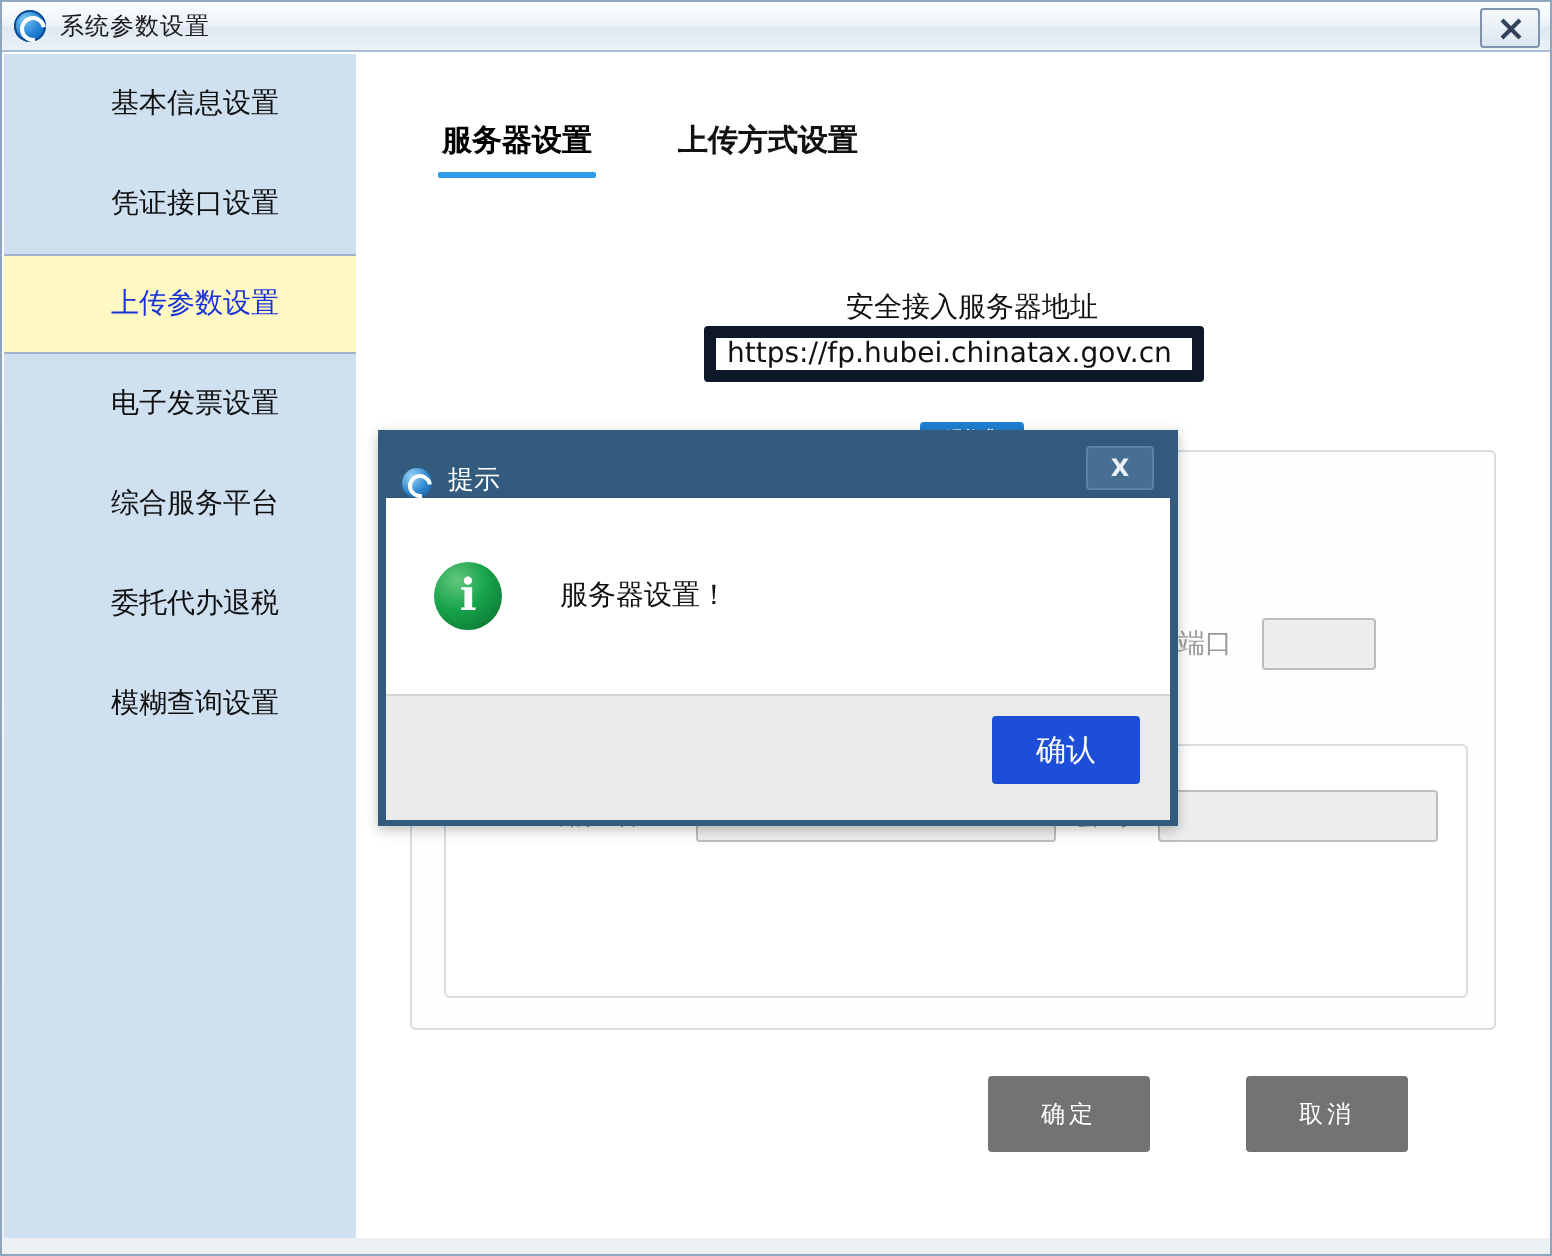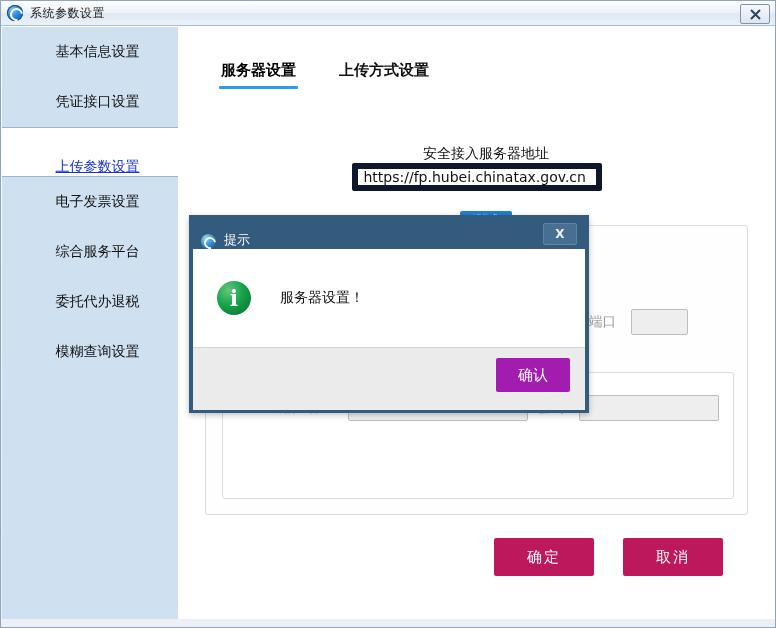--- a/index.html
+++ b/index.html
@@ -45,24 +45,22 @@
   .sidebar{
     position:absolute;left:1px;top:26px;width:192px;height:592px;
     background:#cfe0f0;border-right:1px solid #9fb4cc;box-sizing:border-box;
   }
   .side-item{
     height:50px;display:flex;align-items:center;justify-content:center;
     font-size:14px;color:#101010;cursor:pointer;position:relative;
     box-sizing:border-box;
   }
   .side-item.active{
-    background:#ffffff;color:#1a33d8;
+    background:#fef9c3;color:#1a33d8;
     border-top:1px solid #9fb4cc;border-bottom:1px solid #9fb4cc;
-    text-decoration:underline;
-    align-items:flex-end;
   }
   
   .main{
     position:absolute;left:177px;top:26px;width:597px;height:592px;
     background:#ffffff;box-sizing:border-box;
   }
   .tabs{
     position:absolute;left:0;top:22px;width:100%;height:40px;
     display:flex;align-items:flex-end;
   }
@@ -144,22 +142,22 @@
   }
   .lbl-user{position:absolute;left:56px;}
   .in-user{position:absolute;left:125px;width:180px;}
   .lbl-pass{position:absolute;left:314px;}
   .in-pass{position:absolute;left:356px;width:140px;}
   
   .footer{
     position:absolute;left:0;top:511px;width:100%;height:40px;
   }
   .btn-primary{
-    position:absolute;width:100px;height:38px;background:#be185d;
-    color:#ffffff;font-size:15px;border:none;border-radius:2px;cursor:pointer;
+    position:absolute;width:81px;height:38px;background:#737373;
+    color:#ffffff;font-size:12px;border:none;border-radius:2px;cursor:pointer;
     font-family:"DejaVu Sans","Liberation Sans",sans-serif;letter-spacing:2px;
   }
   .btn-ok{left:316px;}
   .btn-cancel{left:445px;}
   
   .dialog{
     position:absolute;left:188px;top:214px;width:400px;height:198px;
     background:#ffffff;border:4px solid #335b7e;box-sizing:border-box;
     box-shadow:0 2px 6px rgba(0,0,0,.25);
   }
@@ -198,21 +196,21 @@
     color:#ffffff;font-size:22px;font-weight:bold;line-height:1;
     font-family:"DejaVu Serif","Liberation Serif",serif;
   }
   .dlg-msg{margin-left:29px;font-size:14px;color:#111;}
   .dlg-footer{
     height:62px;background:#ebebeb;border-top:1px solid #d5d5d5;
     position:relative;
   }
   .dlg-ok{
     position:absolute;right:15px;top:10px;width:74px;height:34px;
-    background:#a21caf;color:#ffffff;font-size:15px;border:none;border-radius:2px;
+    background:#1d4ed8;color:#ffffff;font-size:15px;border:none;border-radius:2px;
     cursor:pointer;font-family:"DejaVu Sans","Liberation Sans",sans-serif;
   }
 </style>
 </head>
 <body>
 
 <div class="window">
 
   <div class="titlebar">
     <div class="app-icon"></div>

